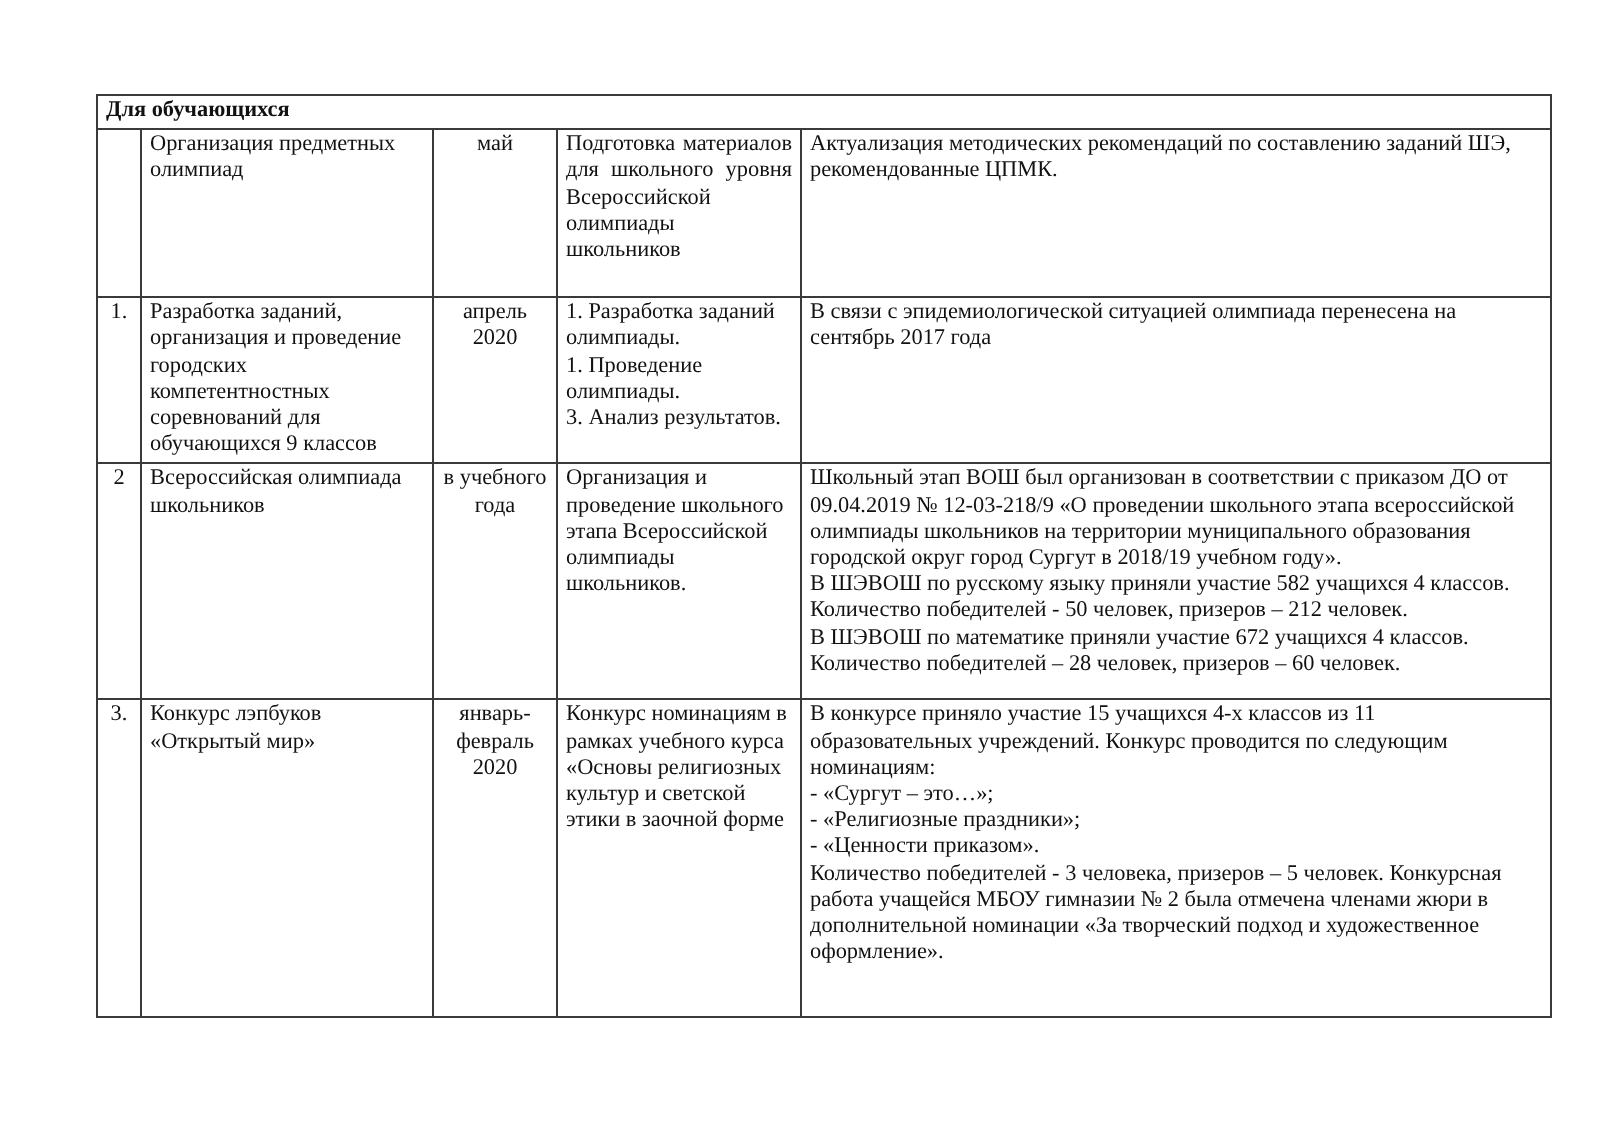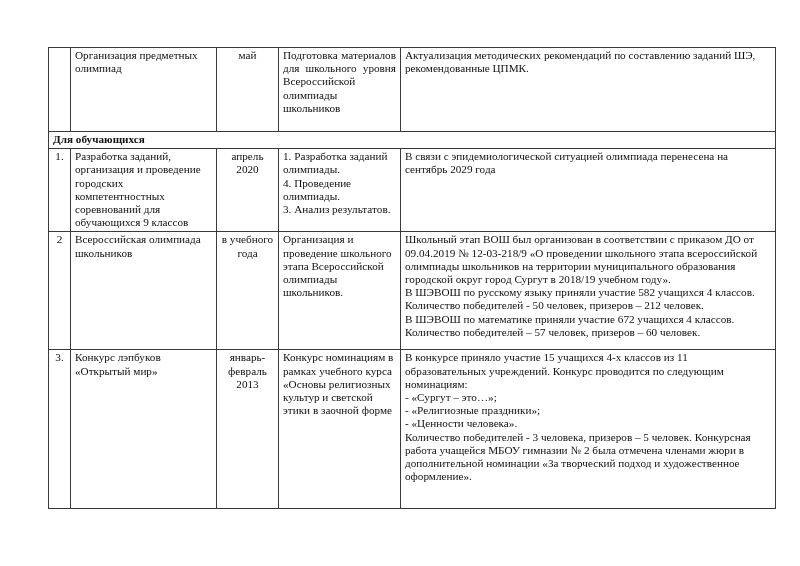--- a/index.html
+++ b/index.html
@@ -21,67 +21,67 @@
 
 <table class="doc">
   <colgroup>
       <col class="c1">
       <col class="c2">
       <col class="c3">
       <col class="c4">
       <col class="c5">
     </colgroup>
   <tbody>
-      <tr style="height:84px">
+      <tr>
+    <td class="section" colspan="5">Для обучающихся</td>
+  </tr>
+  <tr style="height:84px">
     <td class="num"></td>
     <td>Организация предметных олимпиад</td>
     <td class="date">май</td>
     <td class="justify">Подготовка материалов для школьного уровня Всероссийской олимпиады школьников</td>
     <td>Актуализация методических рекомендаций по составлению заданий ШЭ, рекомендованные ЦПМК.</td>
-  </tr>
-  <tr>
-    <td class="section" colspan="5">Для обучающихся</td>
   </tr>
   <tr style="height:80px">
     <td class="num">1.</td>
     <td>Разработка заданий, организация и проведение городских компетентностных соревнований для обучающихся 9 классов</td>
     <td class="date">апрель 2020</td>
     <td>
       <span class="line">1. Разработка заданий олимпиады.</span>
-      <span class="line">4. Проведение олимпиады.</span>
+      <span class="line">1. Проведение олимпиады.</span>
       <span class="line">3. Анализ результатов.</span>
     </td>
     <td>
-      <span class="line">В связи с эпидемиологической ситуацией олимпиада перенесена на сентябрь 2029 года</span>
+      <span class="line">В связи с эпидемиологической ситуацией олимпиада перенесена на сентябрь 2017 года</span>
     </td>
   </tr>
   <tr style="height:118px">
     <td class="num">2</td>
     <td>Всероссийская олимпиада школьников</td>
     <td class="date">в учебного года</td>
     <td>
       <span class="line">Организация и проведение школьного этапа Всероссийской олимпиады школьников.</span>
     </td>
     <td>
       <span class="line">Школьный этап ВОШ был организован в соответствии с приказом ДО от 09.04.2019 № 12-03-218/9 «О проведении школьного этапа всероссийской олимпиады школьников на территории муниципального образования городской округ город Сургут в 2018/19 учебном году».</span>
       <span class="line">В ШЭВОШ по русскому языку приняли участие 582 учащихся 4 классов.</span>
       <span class="line">Количество победителей - 50 человек, призеров – 212 человек.</span>
       <span class="line">В ШЭВОШ по математике приняли участие 672 учащихся 4 классов.</span>
-      <span class="line">Количество победителей – 57 человек, призеров – 60 человек.</span>
+      <span class="line">Количество победителей – 28 человек, призеров – 60 человек.</span>
     </td>
   </tr>
   <tr style="height:159px">
     <td class="num">3.</td>
     <td>Конкурс лэпбуков «Открытый мир»</td>
-    <td class="date">январь-февраль 2013</td>
+    <td class="date">январь-февраль 2020</td>
     <td>
       <span class="line">Конкурс номинациям в рамках учебного курса «Основы религиозных культур и светской этики в заочной форме</span>
     </td>
     <td>
       <span class="line">В конкурсе приняло участие 15 учащихся 4-х классов из 11 образовательных учреждений. Конкурс проводится по следующим номинациям:</span>
       <span class="line">- «Сургут – это…»;</span>
       <span class="line">- «Религиозные праздники»;</span>
-      <span class="line">- «Ценности человека».</span>
+      <span class="line">- «Ценности приказом».</span>
       <span class="line">Количество победителей - 3 человека, призеров – 5 человек.  Конкурсная работа учащейся МБОУ гимназии № 2 была отмечена членами жюри в дополнительной номинации «За творческий подход и художественное оформление».</span>
     </td>
   </tr>
 </tbody>
   </table>
 
 </body></html>

